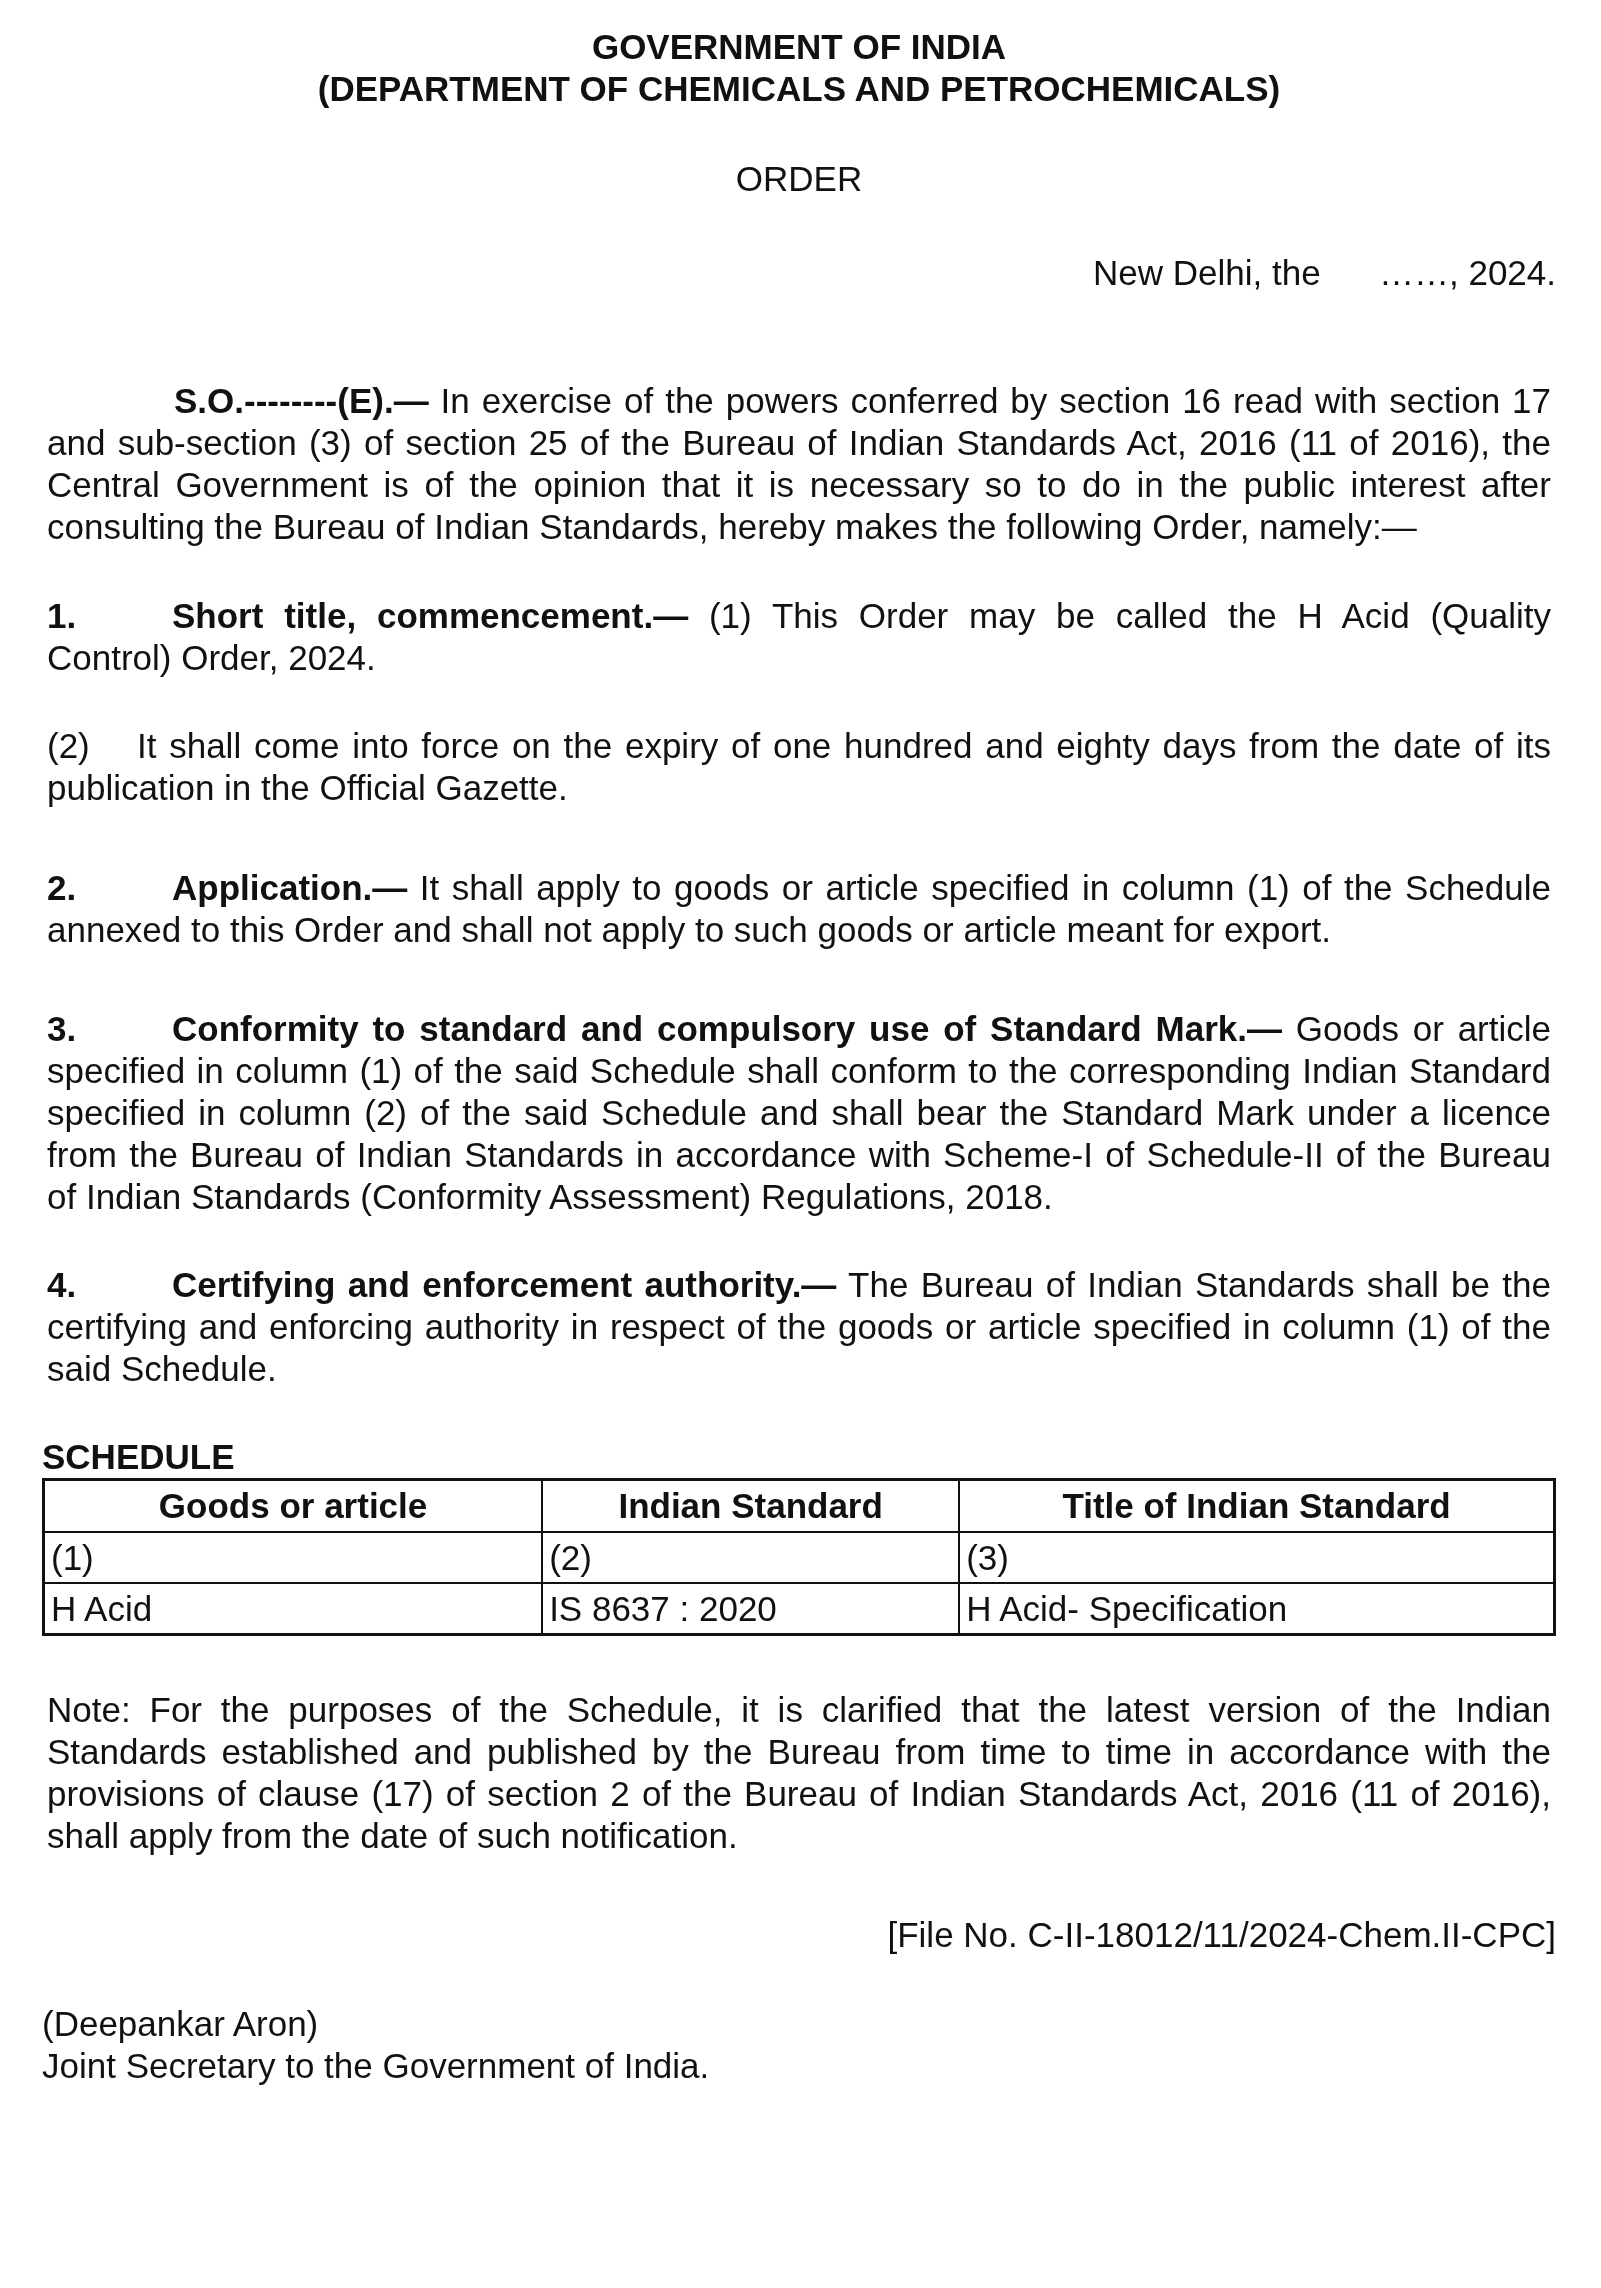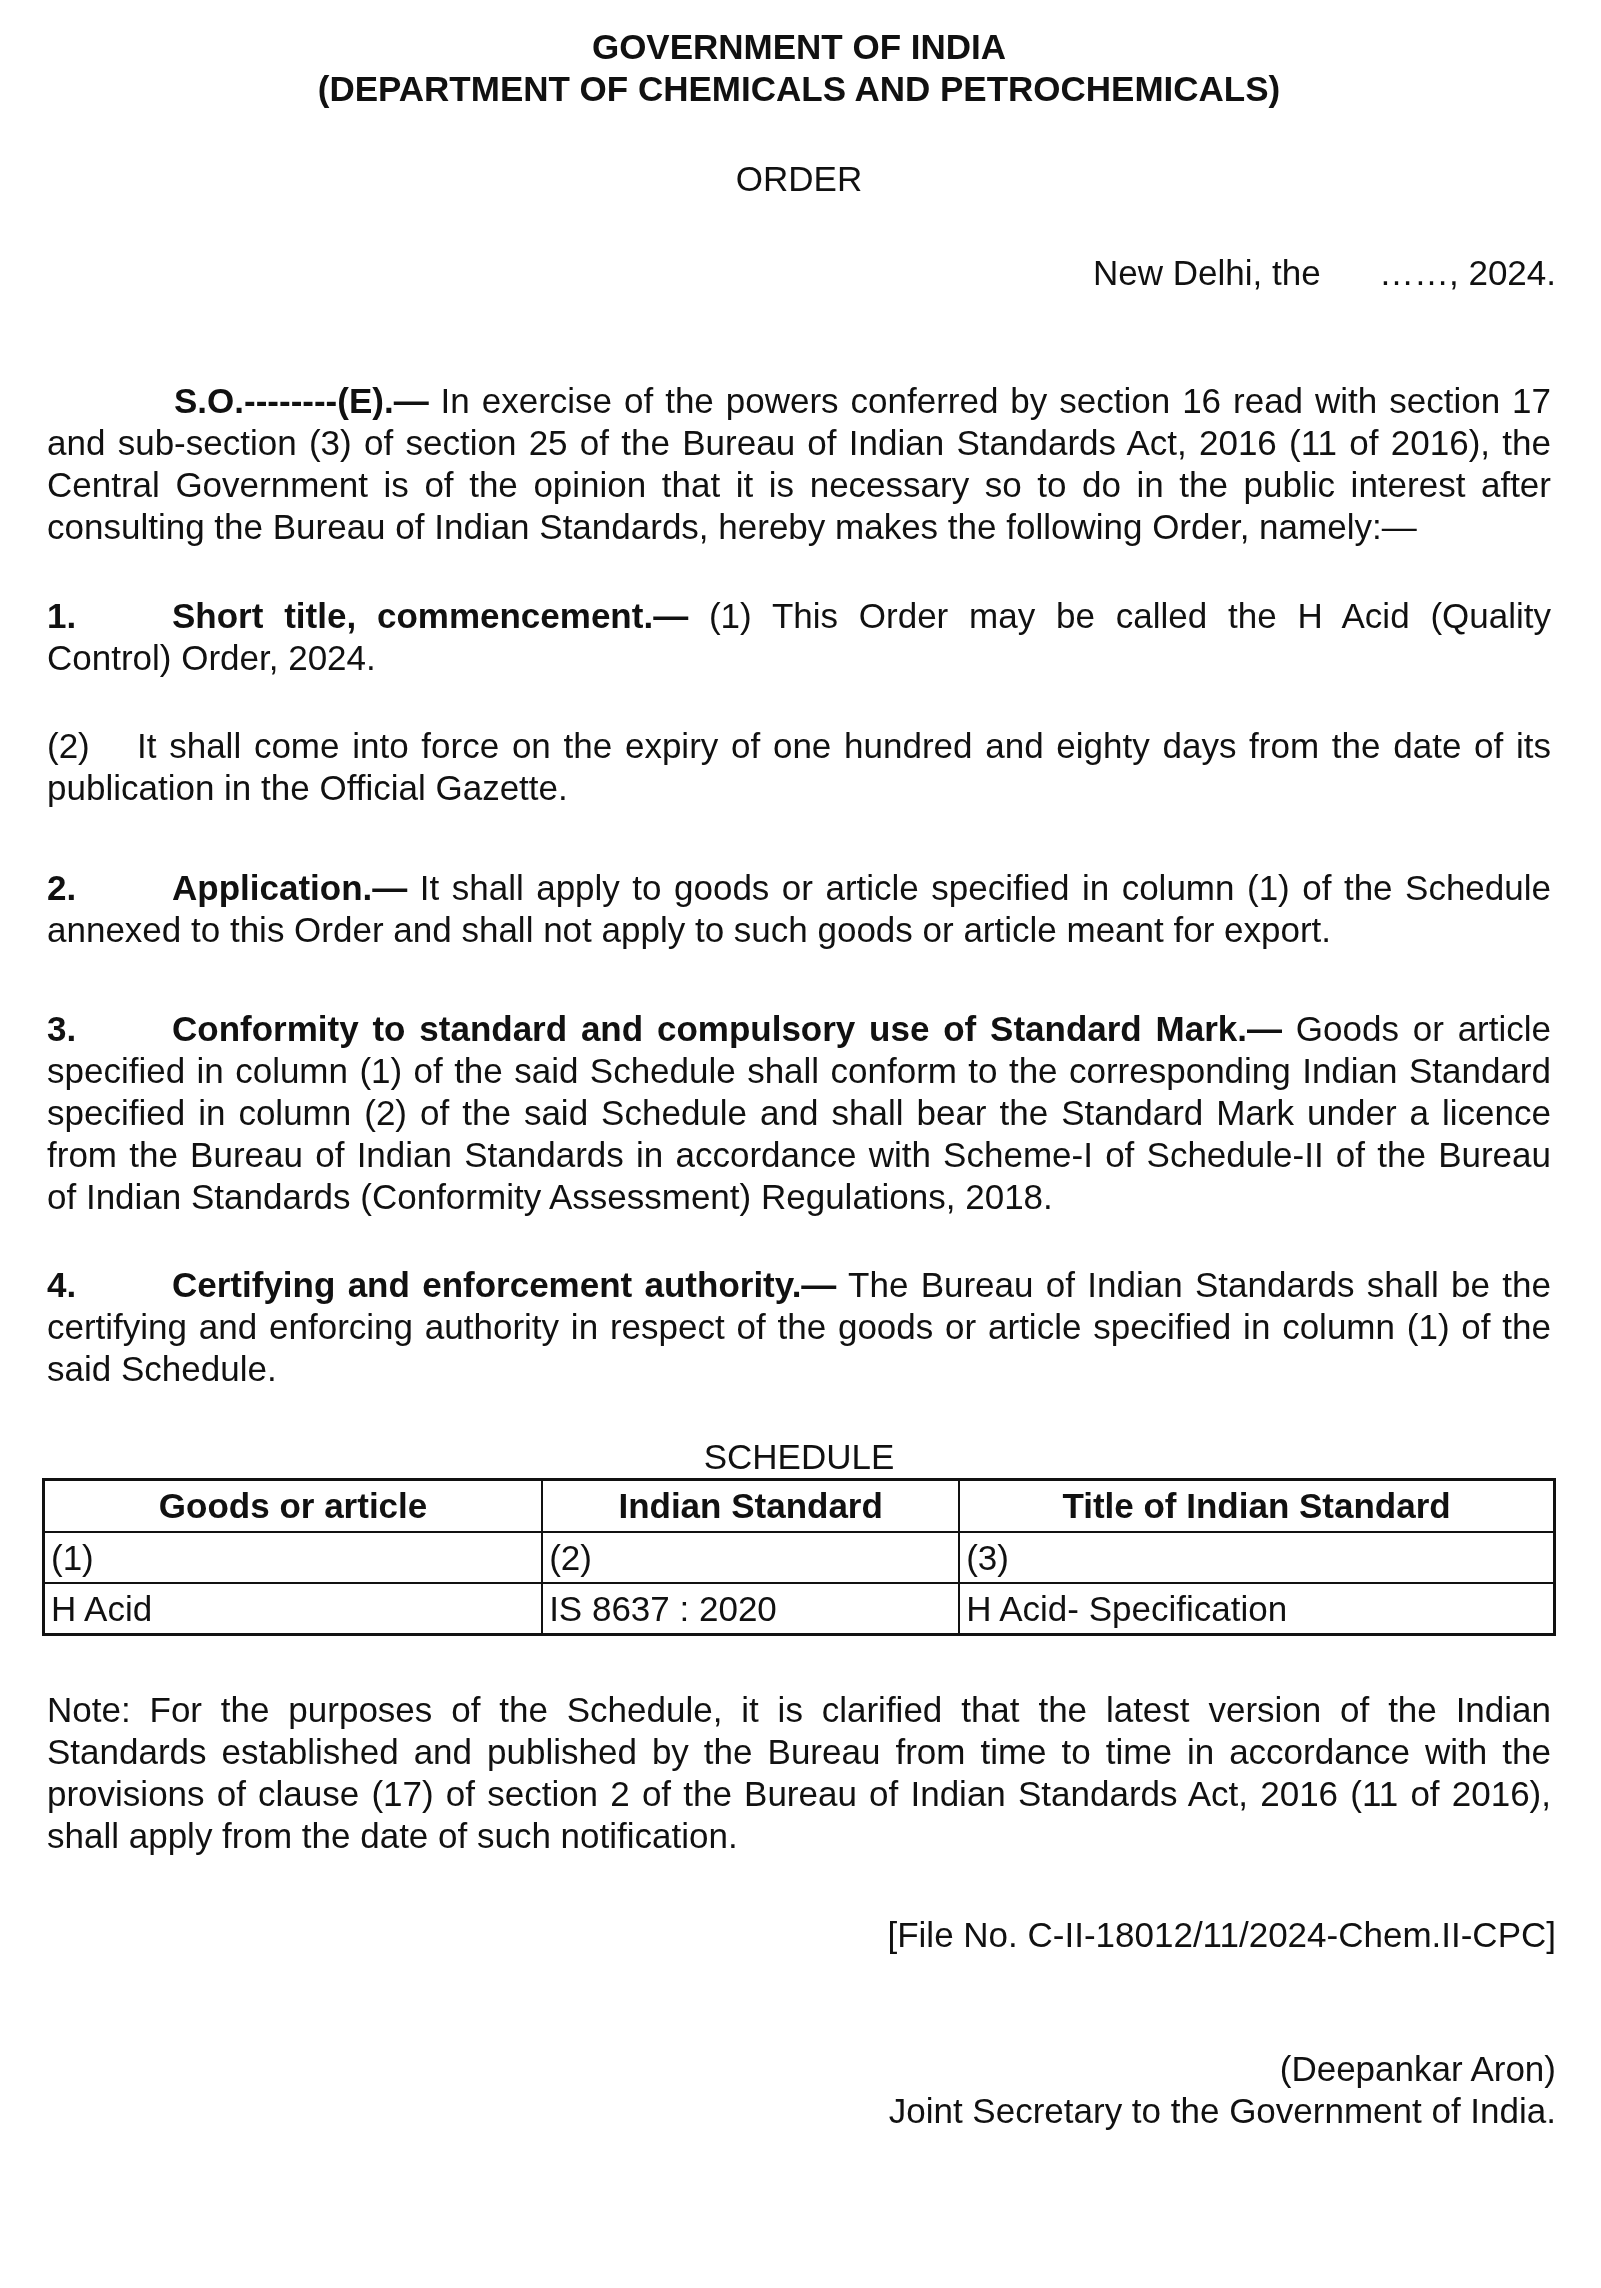--- a/index.html
+++ b/index.html
@@ -53,22 +53,22 @@
     display: inline-block;
     min-width: 125px;
     font-weight: bold;
   }
   .num2 {
     display: inline-block;
     min-width: 90px;
   }
   .schedule-title {
     margin-top: 46px;
-    text-align: center;
-    font-weight: normal;
+    text-align: left;
+    font-weight: bold;
   }
   table.schedule {
     width: 100%;
     border-collapse: collapse;
     border: 3px solid #111111;
     table-layout: fixed;
   }
   table.schedule td, table.schedule th {
     border: 2px solid #111111;
     vertical-align: middle;
@@ -79,22 +79,21 @@
   table.schedule th { font-weight: bold; height: 46px; }
   .note {
     margin-top: 53px;
     text-align: justify;
   }
   .file-no {
     margin-top: 57px;
     text-align: right;
   }
   .sig-block {
-    margin-top: 92px;
-    text-align: right;
+    margin-top: 47px;
   }
 </style>
 </head>
 <body>
 
 <div class="page">
 
   <header class="doc-header">
     <div>GOVERNMENT OF INDIA</div>
     <div>(DEPARTMENT OF CHEMICALS AND PETROCHEMICALS)</div>

